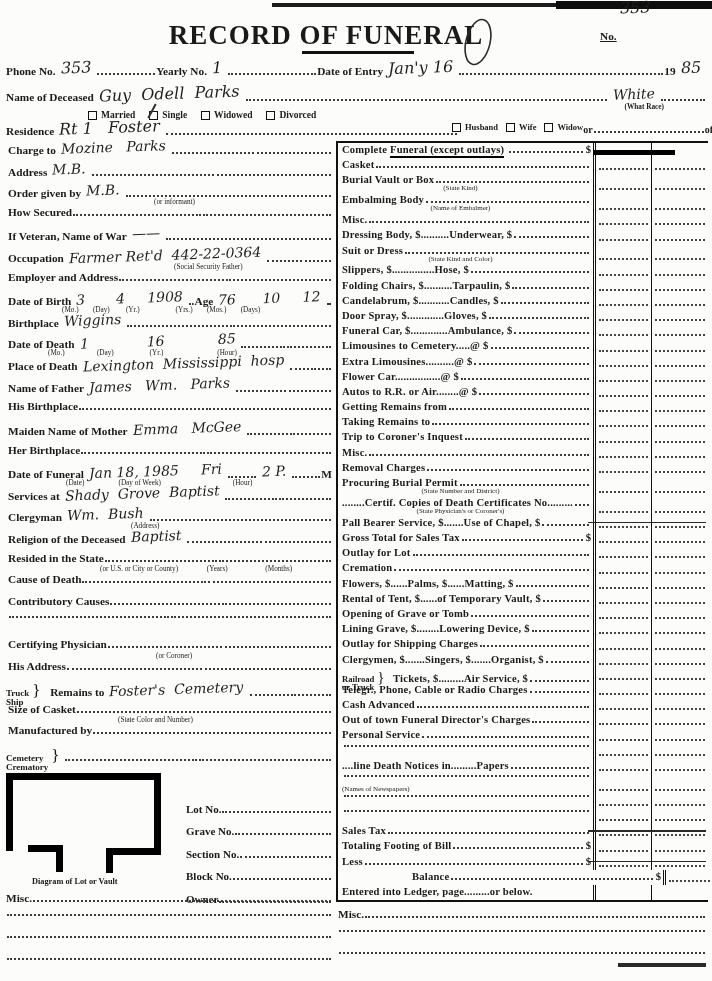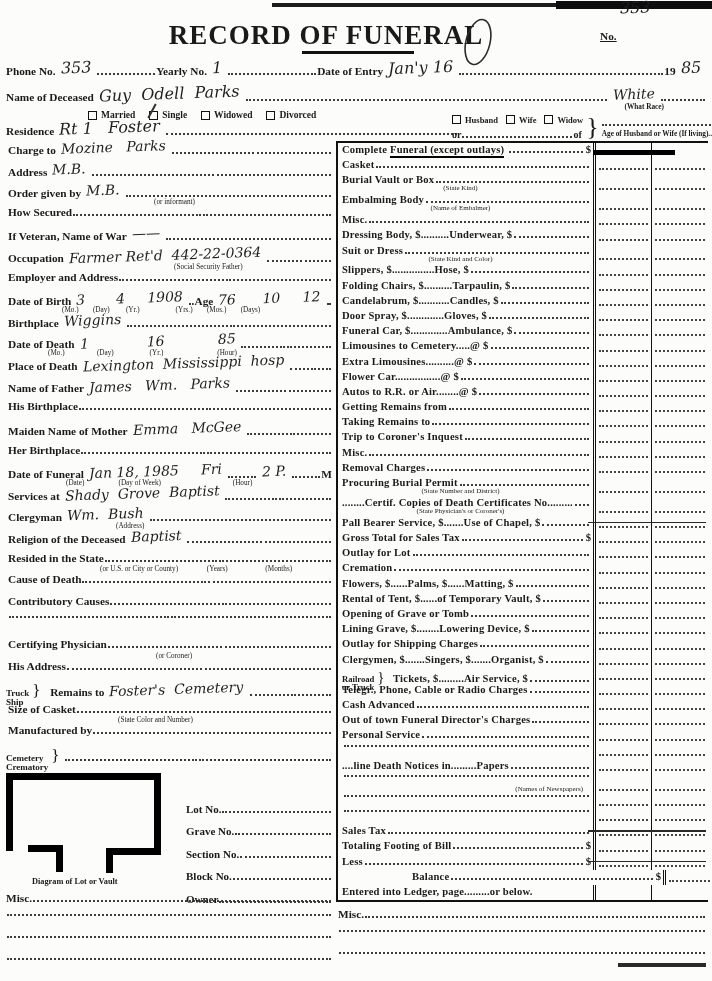--- a/index.html
+++ b/index.html
@@ -30,35 +30,35 @@
   .row{display:flex;align-items:baseline;position:relative;padding:0 6px;}
   .entry-row{position:absolute;left:0;right:0;top:60px;height:26px;}
   .name-row{position:absolute;left:0;right:0;top:86px;height:24px;}
   .marital-row{position:absolute;left:88px;top:108px;height:14px;display:flex;gap:14px;}
   .opt{display:flex;align-items:center;font-size:9.5px;font-weight:bold;position:relative;}
   .cb{display:inline-block;width:7px;height:7px;border:1.3px solid #111;margin-right:4px;}
   .opt.checked::after{content:"";position:absolute;left:2px;top:-5px;width:2px;height:16px;
       background:#333;transform:rotate(28deg);}
   .residence-row{position:absolute;left:0;top:120px;width:452px;height:26px;}
   .spouse{position:absolute;left:452px;top:112px;width:254px;display:flex;align-items:center;}
-  .sp-left{display:flex;flex-direction:column;justify-content:space-between;}
+  .sp-left{display:flex;flex-direction:row;justify-content:space-between;}
   .sp-opts{display:flex;gap:8px;}
   .sp-opts .opt{font-size:8.5px;}
   .sp-or{display:flex;align-items:baseline;font-size:10px;font-weight:bold;margin-top:4px;}
   .sp-or .lfill{margin-bottom:2px;}
   .sp-brace{font-size:26px;font-weight:200;margin:0 3px;}
   .sp-right{flex:1;display:flex;flex-direction:column;}
   .sp-right .dotline{border-bottom:2px dotted #3c3c3c;height:8px;margin:0 2px 3px 0;}
   .sp-age{font-size:7.3px;font-weight:bold;white-space:pre;}
   .race-sub{position:absolute;right:48px;top:16px;font-size:7.3px;font-weight:bold;}
   
   .leftcol{position:absolute;left:6px;top:141px;width:326px;}
   .lrow{display:flex;align-items:baseline;height:21.62px;position:relative;}
   .c-inf  .sub{left:148px;} .c-ssn .sub{left:168px;} .c-dob .sub{left:56px;}
-  .c-dod  .sub{left:42px;}  .c-fun .sub{left:60px;}  .c-addr .sub{left:110px;}
+  .c-dod  .sub{left:42px;}  .c-fun .sub{left:60px;}  .c-addr .sub{left:125px;}
   .c-res  .sub{left:94px;}  .c-cor .sub{left:150px;} .c-cask .sub{left:112px;}
   
   .diagram{position:relative;height:126px;margin-top:5px;}
   .dg{position:absolute;background:#000;}
   .dg-top{left:0;top:0;width:155px;height:7px;}
   .dg-left{left:0;top:0;width:7px;height:78px;}
   .dg-right{left:148px;top:0;width:7px;height:82px;}
   .dg-rh{left:100px;top:75px;width:55px;height:7px;}
   .dg-rv{left:100px;top:75px;width:7px;height:25px;}
   .dg-lh{left:22px;top:72px;width:35px;height:7px;}
@@ -72,21 +72,21 @@
            border-top:2px solid #111;border-left:2px solid #111;border-bottom:2px solid #111;}
   .crow{display:flex;height:15.2px;position:relative;}
   .crow.has-sub{height:19.9px;}
   .citem{flex:0 0 249px;display:flex;align-items:baseline;position:relative;
          padding:1px 2px 0 4px;border-right:3px double #111;}
   .ct{font-size:10.6px;font-weight:bold;white-space:pre;letter-spacing:0.2px;}
   .cu{border-bottom:2.5px solid #000;padding-bottom:1px;}
   .ifill{flex:1 1 auto;border-bottom:2px dotted #3c3c3c;margin:0 2px 3px 2px;min-width:2px;}
   .ds{font-size:10.6px;font-weight:bold;margin-left:1px;}
   .csub{position:absolute;left:0;right:10px;top:11px;text-align:center;font-size:7px;white-space:pre;}
-  .subleft .csub{text-align:right;padding-left:4px;}
+  .subleft .csub{text-align:left;padding-left:4px;}
   .indent .citem{padding-left:74px;}
   .nofill .ifill{border-bottom:none;}
   .amt{position:relative;}
   .a1{flex:0 0 55px;border-right:1.7px solid #111;}
   .a2{flex:1 1 auto;}
   .amt::after{content:"";position:absolute;left:3px;right:3px;bottom:3px;border-bottom:2px dotted #454545;}
   .noamt .amt::after{display:none;}
   .crow.mark-thick::before{content:"";position:absolute;left:255px;width:82px;height:4.5px;background:#000;top:7px;z-index:2;}
   .crow.mark-line::before{content:"";position:absolute;left:250px;right:2px;height:1.6px;background:#2a2a2a;top:6px;z-index:2;}
   .stack2{display:inline-flex;flex-direction:column;line-height:1;}

